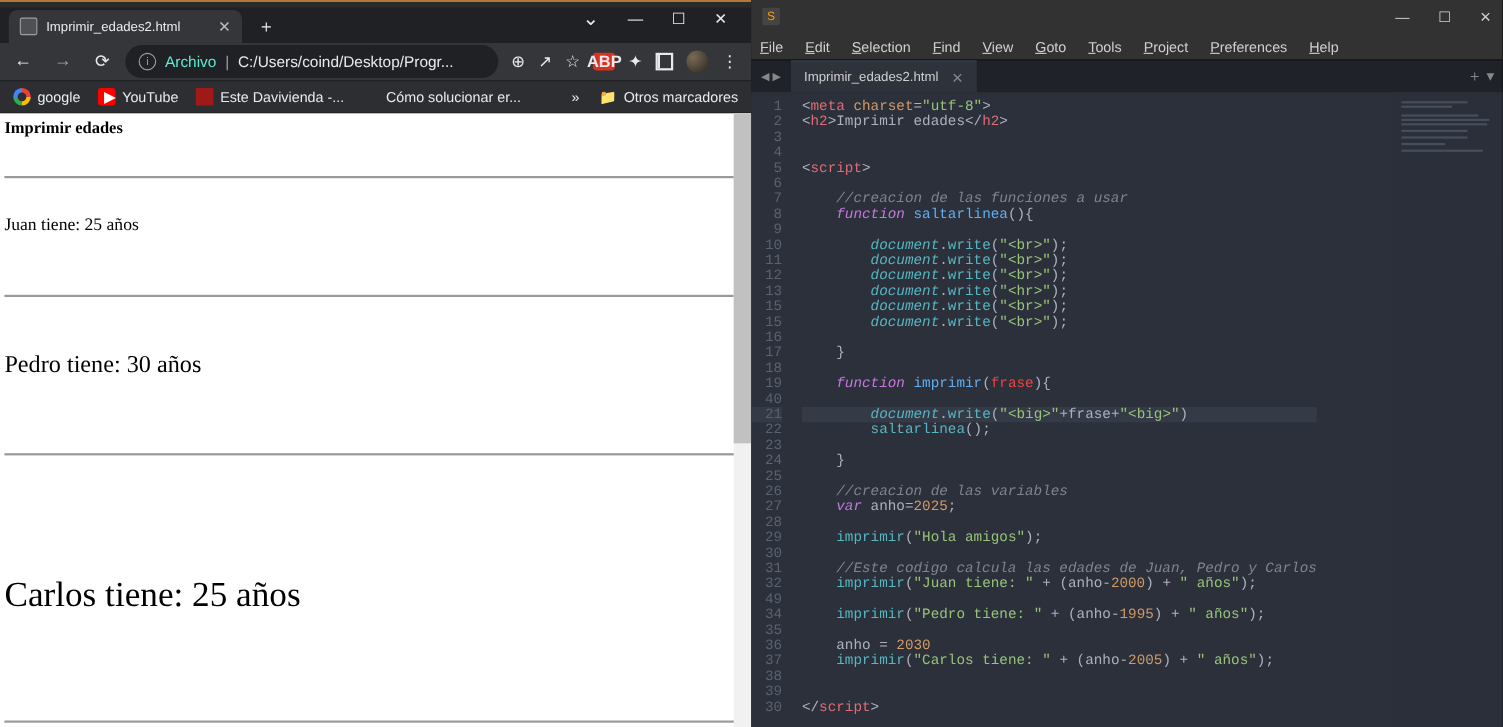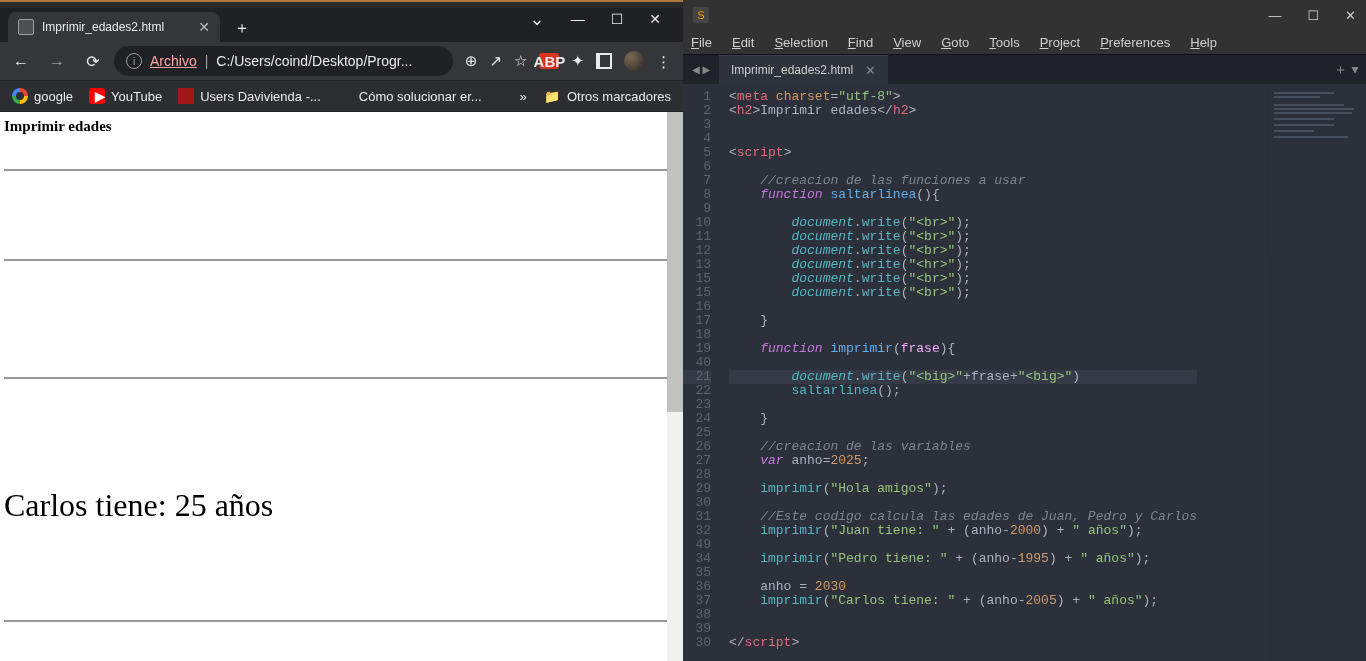--- a/index.html
+++ b/index.html
@@ -38,21 +38,21 @@
                     align-items: center; padding: 0 6px; gap: 6px; }
   .navbtn { width: 30px; height: 30px; display: flex; align-items: center;
             justify-content: center; color: #9aa0a6; font-size: 16px;
             border-radius: 50%; }
   .navbtn.enabled { color: #e8eaed; }
   .omnibox { flex: 1; height: 30px; background: #202124; border-radius: 16px;
              display: flex; align-items: center; padding: 0 12px; gap: 8px;
              color: #e8eaed; font-size: 14px; overflow: hidden; }
   .omnibox .info-i{width:16px;height:16px;border:1px solid #9aa0a6;border-radius:50%;
                    display:flex;align-items:center;justify-content:center;font-size:10px;color:#9aa0a6;}
-  .omnibox .lab{color:#fca5a5;text-decoration:underline;}
+  .omnibox .lab{color:#5eead4;}
   .omnibox .sep{color:#9aa0a6;}
   .omnibox .path{white-space:nowrap;overflow:hidden;text-overflow:ellipsis;color:#e8eaed;}
   .toolicons { display:flex; align-items:center; gap:12px; padding:0 6px;}
   .toolicons span,.toolicons div{color:#e8eaed;font-size:15px;}
   .abp{width:20px;height:16px;background:#d9321f;border-radius:3px;font-size:9px;
        font-weight:700;color:#fff;display:flex;align-items:center;justify-content:center;}
   .ext-puzzle{font-size:16px;}
   .ext-sq{width:16px;height:16px;border:2px solid #e8eaed;box-shadow:inset 2px 0 0 #e8eaed;}
   .avatar{width:20px;height:20px;border-radius:50%;
           background: radial-gradient(circle at 30% 30%,#7a6a55,#2b2720);}
@@ -130,21 +130,21 @@
   .mm8{top:46px;width:40px;} .mm9{top:52px;width:74px;}
 
   
   .c-tag{color:#e06c75;}   
   .c-attr{color:#d19a66;}  
   .c-str{color:#98c379;}   
   .c-pun{color:#abb2bf;}   
   .c-cmt{color:#7f848e;font-style:italic;}
   .c-kw{color:#c678dd;font-style:italic;}  
   .c-fn{color:#61afef;}    
-  .c-p{color:#f0abfc;}     
+  .c-p{color:#ef4444;}     
   .c-var{color:#56b6c2;font-style:italic;} 
   .c-call{color:#56b6c2;}  
   .c-lit{color:#98c379;}   
   .c-num{color:#d19a66;}
 </style>
 </head>
 <body>
 
 <div class="chrome">
   <div class="chrome-titlebar"></div>
@@ -190,21 +190,21 @@
     <div class="bm">
       <span class="ico g-ico"></span>
       <span>google</span>
     </div>
     <div class="bm">
       <span class="ico yt-ico"></span>
       <span>YouTube</span>
     </div>
     <div class="bm">
       <span class="ico dv-ico"></span>
-      <span>Users Davivienda -...</span>
+      <span>Este Davivienda -...</span>
     </div>
     <div class="bm">
       <span class="ico ms-ico">
           <span></span>
           <span></span>
           <span></span>
           <span></span>
         </span>
       <span>Cómo solucionar er...</span>
     </div>
@@ -219,23 +219,25 @@
 
   <div class="chrome-content">
     <div class="chrome-scroll">
       <div class="chrome-thumb"></div>
     </div>
     <div class="page">
       <h2>Imprimir edades</h2>
       <div class="gap-sm"></div>
         <hr>
       <div class="gap-sm"></div>
+      <div class="sz1">Juan tiene: 25 años</div>
       <div style="height:54px;"></div>
         <hr>
       <div style="height:48px;"></div>
+      <div class="sz2">Pedro tiene: 30 años</div>
       <div style="height:68px;"></div>
         <hr>
       <div style="height:68px;"></div>
       <div class="sz3">Carlos tiene: 25 años</div>
       <div style="height:96px;"></div>
         <hr>
     </div>
   </div>
 </div>
 

